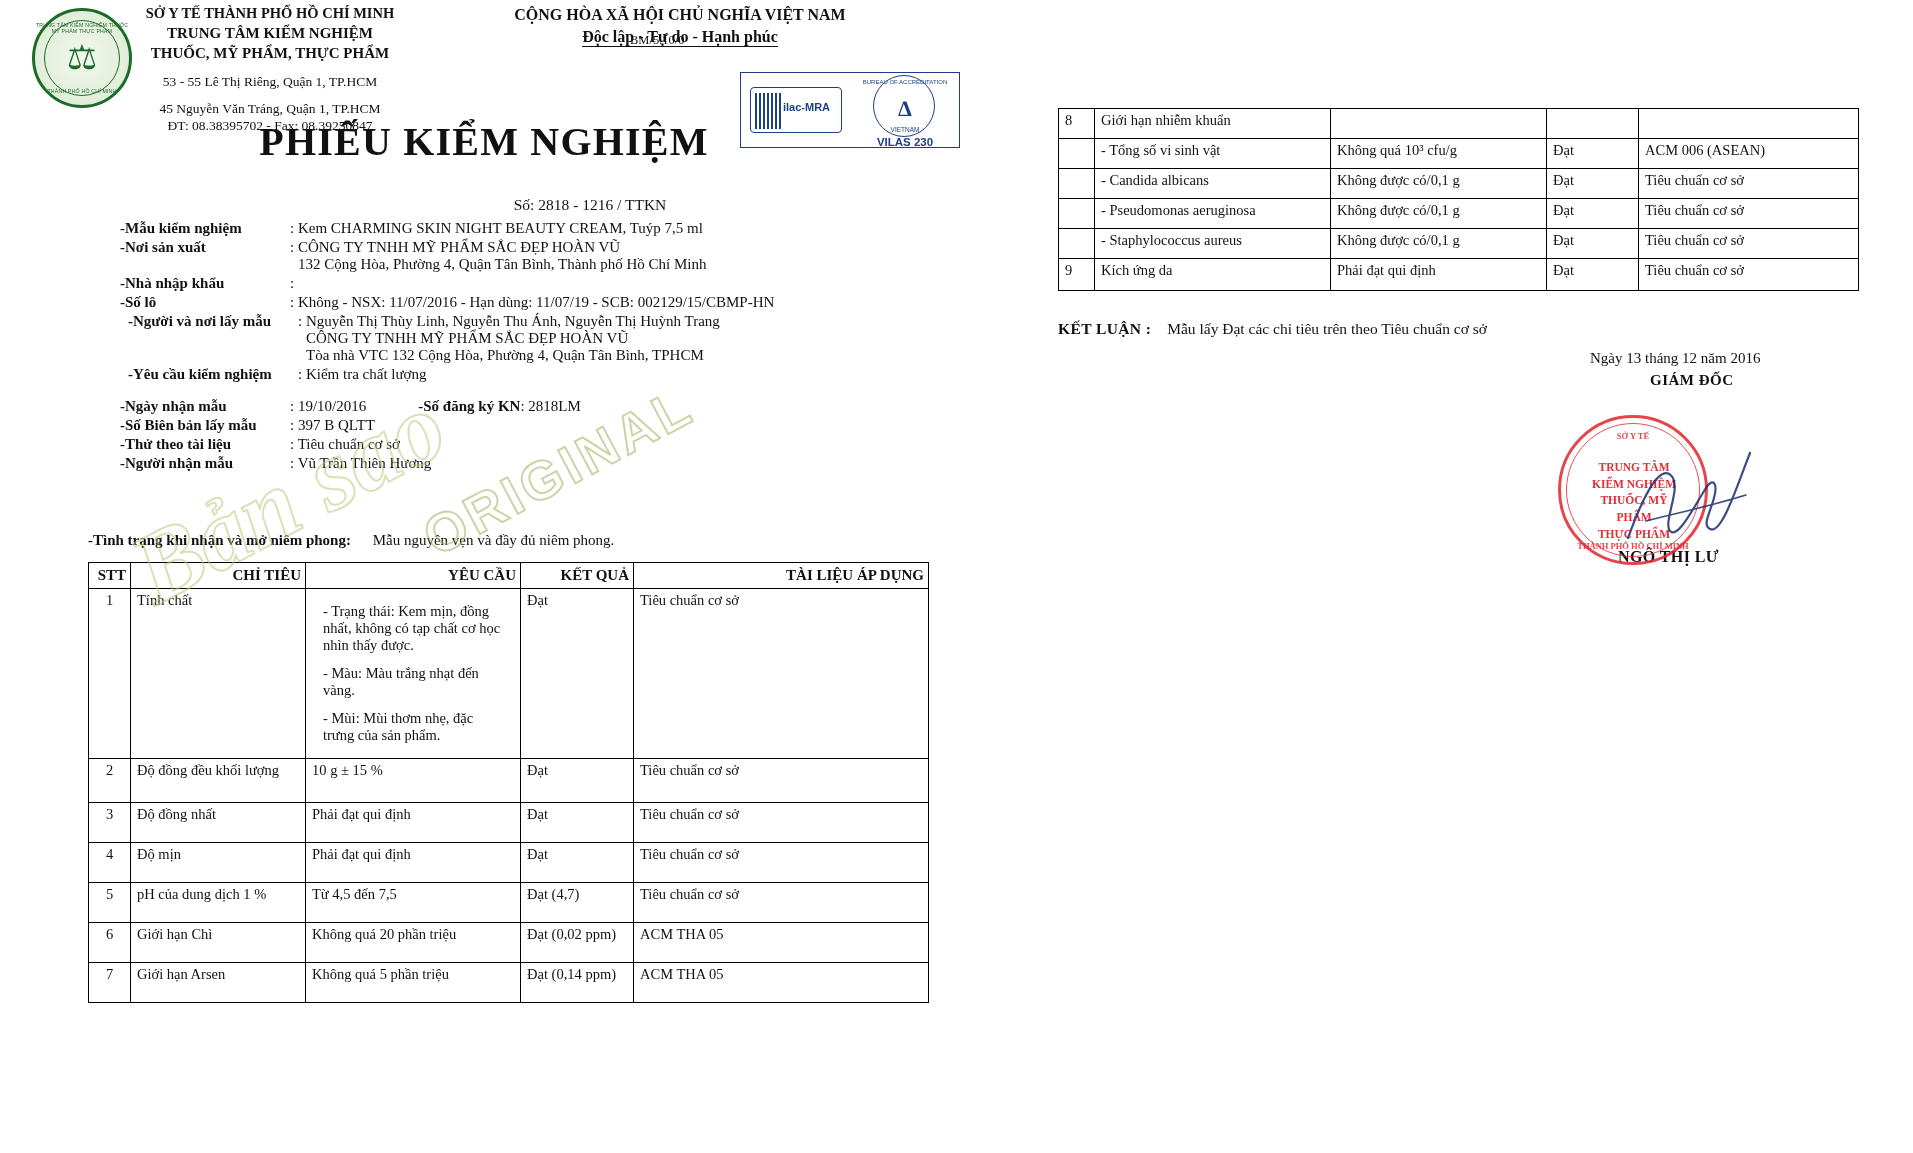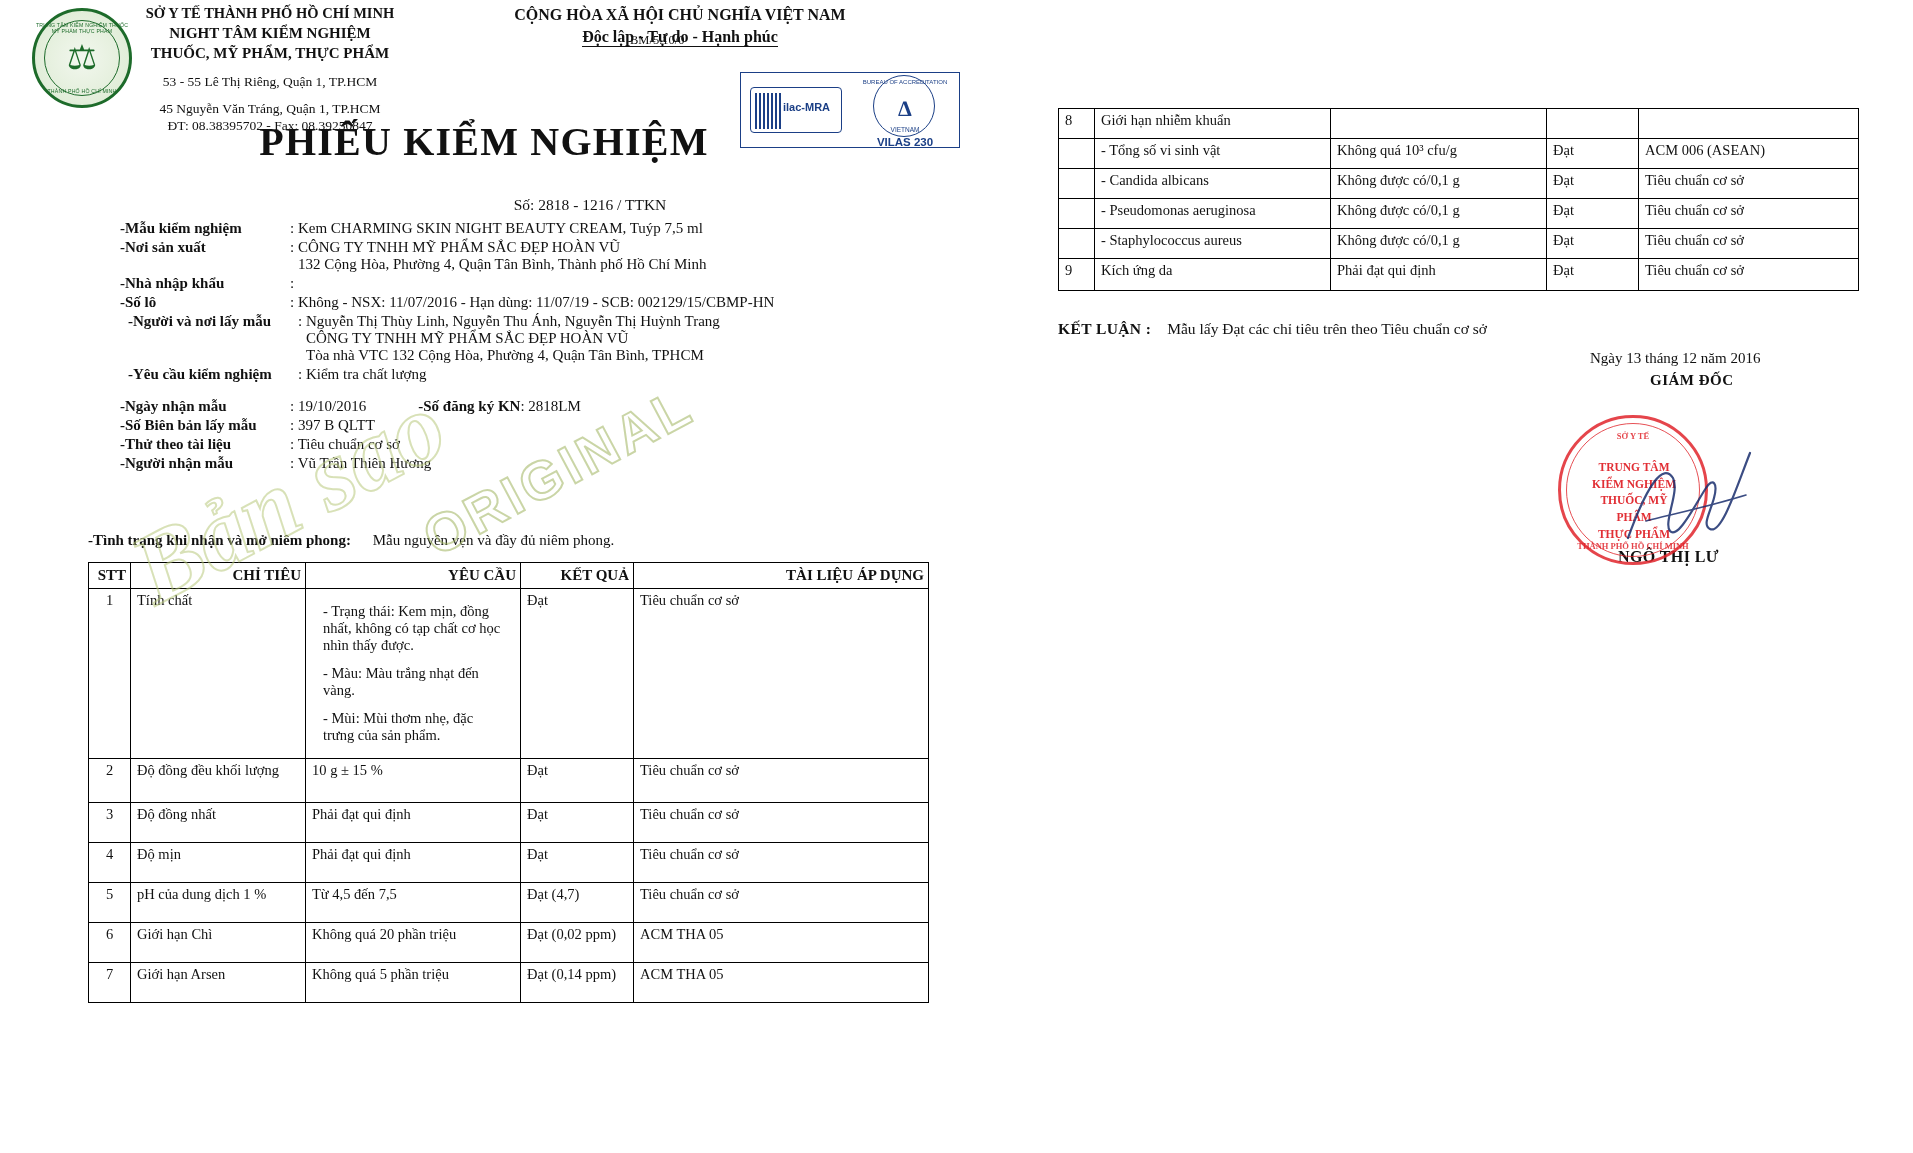--- a/index.html
+++ b/index.html
@@ -355,21 +355,21 @@
 
   <div class="seal">
     <div class="inner"></div>
     <div class="arc-top">TRUNG TÂM KIỂM NGHIỆM THUỐC MỸ PHẨM THỰC PHẨM</div>
     <div class="scales">⚖</div>
     <div class="arc-bot">THÀNH PHỐ HỒ CHÍ MINH</div>
   </div>
 
   <div class="org-block">
     <div class="org-line1">SỞ Y TẾ THÀNH PHỐ HỒ CHÍ MINH</div>
-    <div class="org-line2">NIGHT TÂM KIỂM NGHIỆM</div>
+    <div class="org-line2">TRUNG TÂM KIỂM NGHIỆM</div>
     <div class="org-line3">THUỐC, MỸ PHẨM, THỰC PHẨM</div>
     <div class="org-addr">53 - 55 Lê Thị Riêng, Quận 1, TP.HCM</div>
     <div class="org-addr">45 Nguyễn Văn Tráng, Quận 1, TP.HCM</div>
     <div class="org-tel">ĐT: 08.38395702   -   Fax: 08.39250847</div>
   </div>
 
   <div class="nation-block">
     <div class="nation-line1">CỘNG HÒA XÃ HỘI CHỦ NGHĨA VIỆT NAM</div>
     <div class="nation-line2"><span class="und">Độc lập - Tự do - Hạnh phúc</span></div>
   </div>

